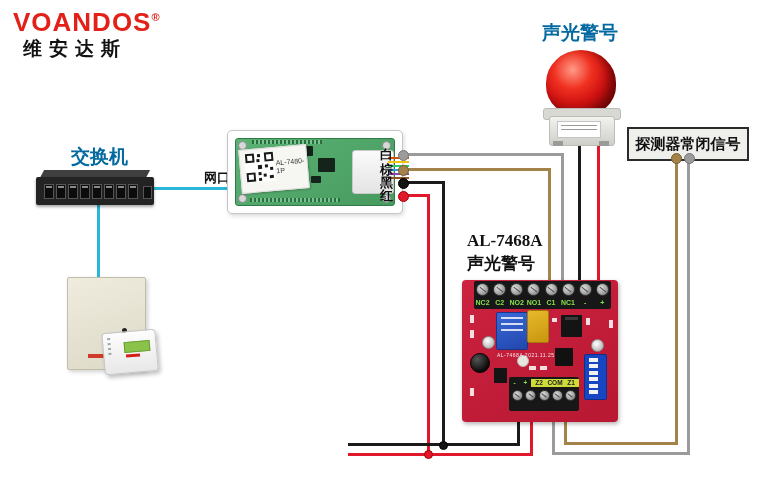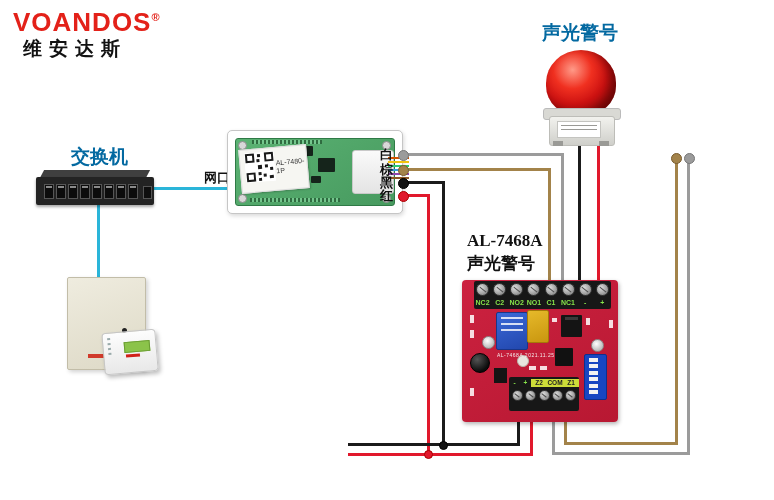--- a/index.html
+++ b/index.html
@@ -256,20 +256,21 @@
   <div class="abs beacon-dome"></div>
   <div class="abs beacon-lip"></div>
   <div class="abs beacon-base"></div>
   <div class="abs beacon-label">
       <i></i>
       <i></i>
     </div>
   <div class="abs beacon-foot" style="left:553px;top:141px;"></div>
   <div class="abs beacon-foot" style="left:599px;top:141px;"></div>
 
+  <div class="abs det-box">探测器常闭信号</div>
   <div class="dot d-brown" style="left:671px;top:153px;"></div>
   <div class="dot d-gray" style="left:684px;top:153px;"></div>
 
   <div class="abs relay-title" style="left:467px;top:231px;">AL-7468A</div>
   <div class="abs relay-title" style="left:467px;top:254px;">声光警号</div>
   <div class="abs relay-board"></div>
   <div class="abs hole" style="left:482px;top:336px;width:11px;height:11px;"></div>
   <div class="abs hole" style="left:591px;top:339px;width:11px;height:11px;"></div>
   <div class="pad" style="left:470px;top:315px;width:4px;height:8px;"></div>
   <div class="pad" style="left:470px;top:330px;width:4px;height:8px;"></div>

